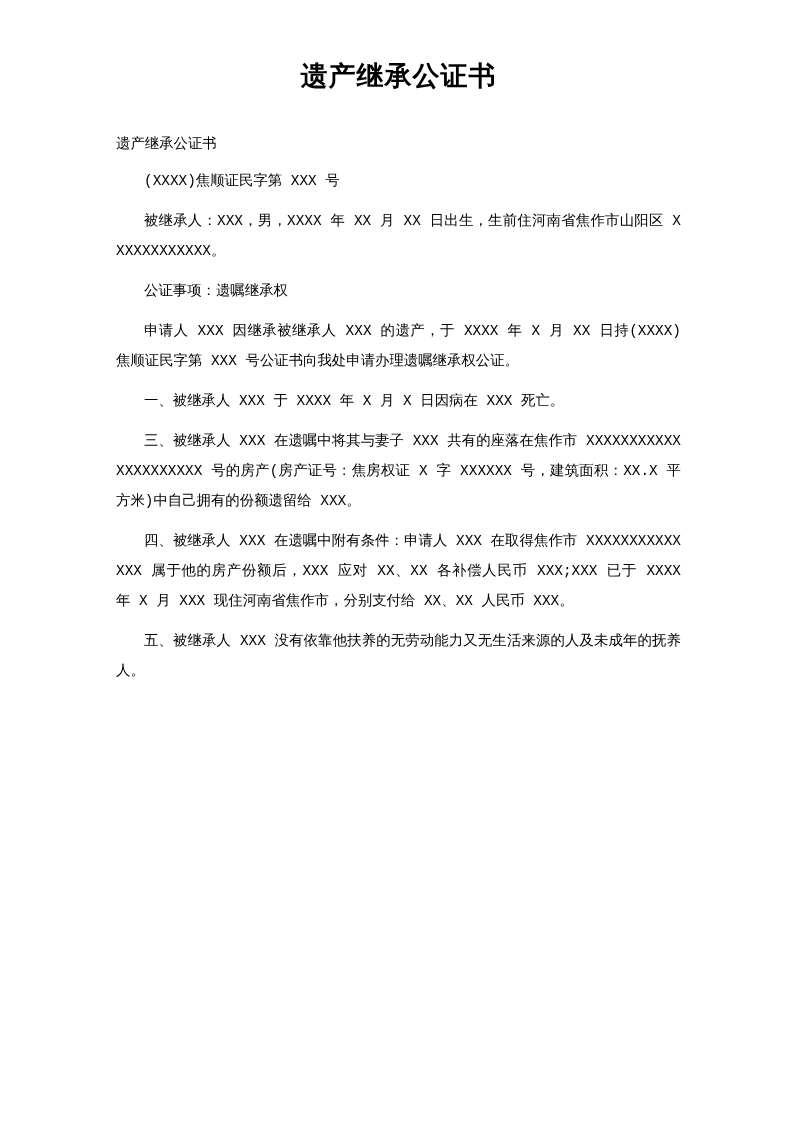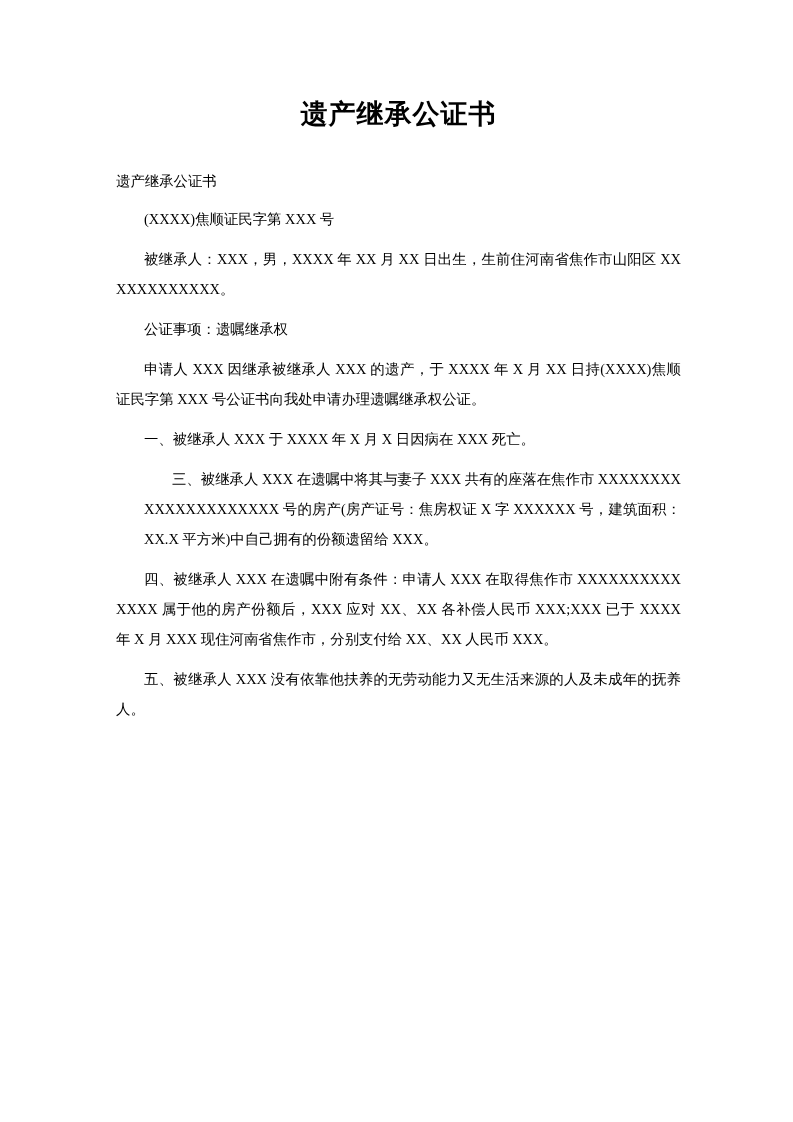--- a/index.html
+++ b/index.html
@@ -12,47 +12,47 @@
     height: 1122px;
     font-family: "Liberation Serif", "DejaVu Serif", serif;
     color: #000000;
     overflow: hidden;
   }
   .page {
     position: relative;
     width: 793px;
     height: 968px;
     box-sizing: border-box;
-    padding: 74px 112px 60px 116px;
+    padding: 36px 112px 60px 116px;
   }
   .doc-title {
     text-align: center;
     font-size: 27px;
     font-weight: bold;
     letter-spacing: 1px;
     margin: 22px 0 34px 0;
     font-family: "Liberation Serif", "DejaVu Serif", serif;
   }
   .para {
     font-size: 14.4px;
     line-height: 30px;
     margin: 0 0 10px 0;
     text-align: justify;
     text-justify: inter-ideograph;
     word-break: break-all;
   }
   .para.indent {
     text-indent: 28px;
+    font-family: Liberation Mono, monospace;
   }
   .para.flush {
     text-indent: 0;
   }
   .para.justify-spread {
     text-align: justify;
-    margin-left: 28px;
   }
   .tight {
     margin-bottom: 8px;
   }
 </style>
 </head>
 <body>
 
 <div class="page">
 

